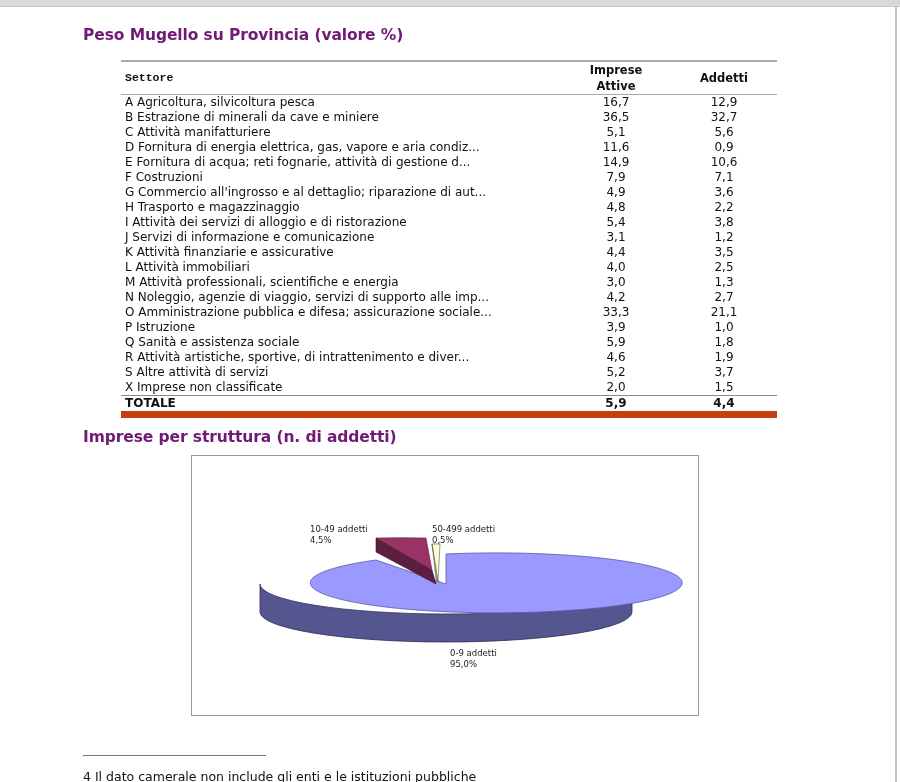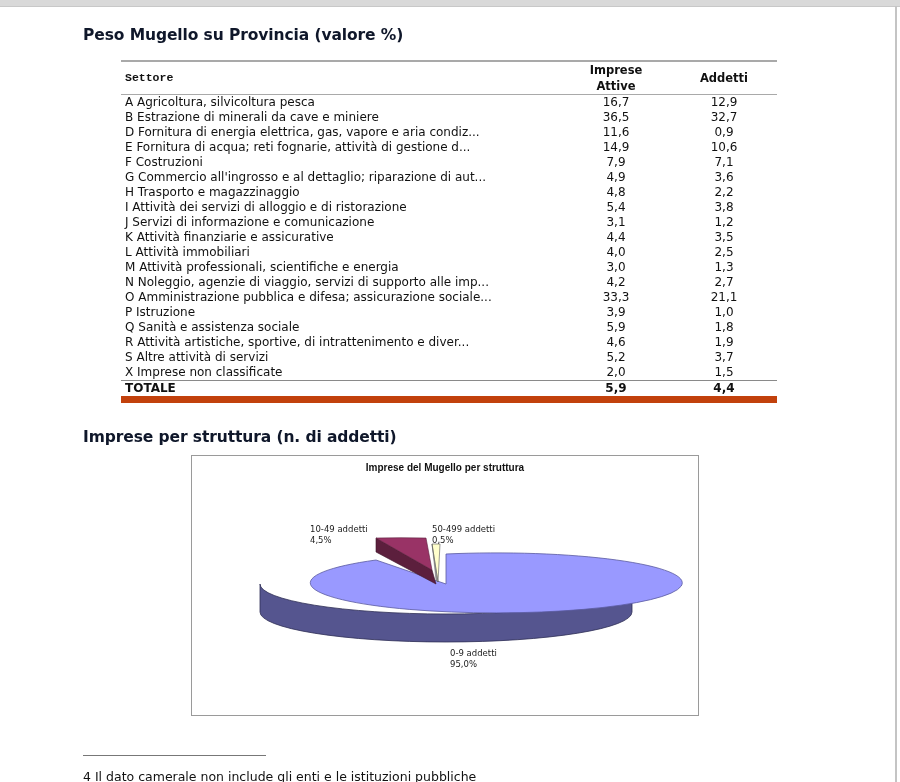--- a/index.html
+++ b/index.html
@@ -5,21 +5,21 @@
   html, body { margin: 0; padding: 0; }
   body {
     width: 900px; height: 782px; overflow: hidden; position: relative;
     background: #ffffff;
     font-family: "DejaVu Sans", sans-serif;
     color: #111;
   }
   .topbar { position: absolute; left: 0; top: 0; width: 900px; height: 6px; background: #d9d9d9; border-bottom: 1px solid #c8c8c8; }
   .rightedge { position: absolute; right: 3px; top: 6px; width: 2px; height: 776px; background: #c4c4c4; }
 
-  h2.section { position: absolute; left: 83px; margin: 0; font-size: 15.5px; font-weight: bold; letter-spacing: -0.1px; color: #0f172a; }
+  h2.section { position: absolute; left: 83px; margin: 0; font-size: 15.5px; font-weight: bold; letter-spacing: -0.1px; color: #701a75; }
   #title1 { top: 26px; }
   #title2 { top: 428px; }
 
   .tablewrap { position: absolute; left: 121px; top: 60px; width: 656px; }
   table { border-collapse: collapse; width: 656px; font-family: "DejaVu Sans", sans-serif; }
   thead tr { border-top: 2px solid #a9a9a9; border-bottom: 1px solid #a9a9a9; }
   th { font-size: 11.5px; font-weight: bold; text-align: center; padding: 0; line-height: 16px; }
   th.settore { text-align: left; padding-left: 4px; height: 32px; font-family: Liberation Mono, monospace; }
   td { font-size: 12px; line-height: 15px; padding: 0; height: 15px; white-space: nowrap; }
   td.lab { padding-left: 4px; }
@@ -68,20 +68,25 @@
           <td class="lab">A Agricoltura, silvicoltura pesca</td>
           <td class="num">16,7</td>
           <td class="num">12,9</td>
         </tr>
         <tr>
           <td class="lab">B Estrazione di minerali da cave e miniere</td>
           <td class="num">36,5</td>
           <td class="num">32,7</td>
         </tr>
         <tr>
+          <td class="lab">C Attività manifatturiere</td>
+          <td class="num">5,1</td>
+          <td class="num">5,6</td>
+        </tr>
+        <tr>
           <td class="lab">D Fornitura di energia elettrica, gas, vapore e aria condiz...</td>
           <td class="num">11,6</td>
           <td class="num">0,9</td>
         </tr>
         <tr>
           <td class="lab">E Fornitura di acqua; reti fognarie, attività di gestione d...</td>
           <td class="num">14,9</td>
           <td class="num">10,6</td>
         </tr>
         <tr>
@@ -164,21 +169,20 @@
           <td class="num">5,9</td>
           <td class="num">4,4</td>
         </tr>
       </tbody>
   </table>
 </div>
 
 <h2 class="section" id="title2">Imprese per struttura (n. di addetti)</h2>
 
 <div class="chartbox">
-  <div class="chart-title">Imprese del Mugello per struttura</div>
   <svg width="506" height="259" viewBox="0 0 506 259">
 
     <path d="M68,128 L68,156 A186,30 0 0 0 440,156 L440,128 A186,30 0 0 1 68,128 Z" fill="#55558f" stroke="#2e2e55" stroke-width="0.8"></path>
 
     <path d="M254,128 L184,104 A186,30 0 1 0 254,98 Z" fill="#9999ff" stroke="#5a5aa0" stroke-width="0.8"></path>
 
     <path d="M184,82 L184,96 L244,128 L240,114 Z" fill="#5c1f3d" stroke="#3a1226" stroke-width="0.6"></path>
     <path d="M184,82 L240,114 L234,82 A186,30 0 0 0 184,82 Z" fill="#993366" stroke="#5c1f3d" stroke-width="0.6"></path>
 
     <path d="M240,88 L246,126 L248,88 Z" fill="#ffffcc" stroke="#555" stroke-width="0.6"></path>

